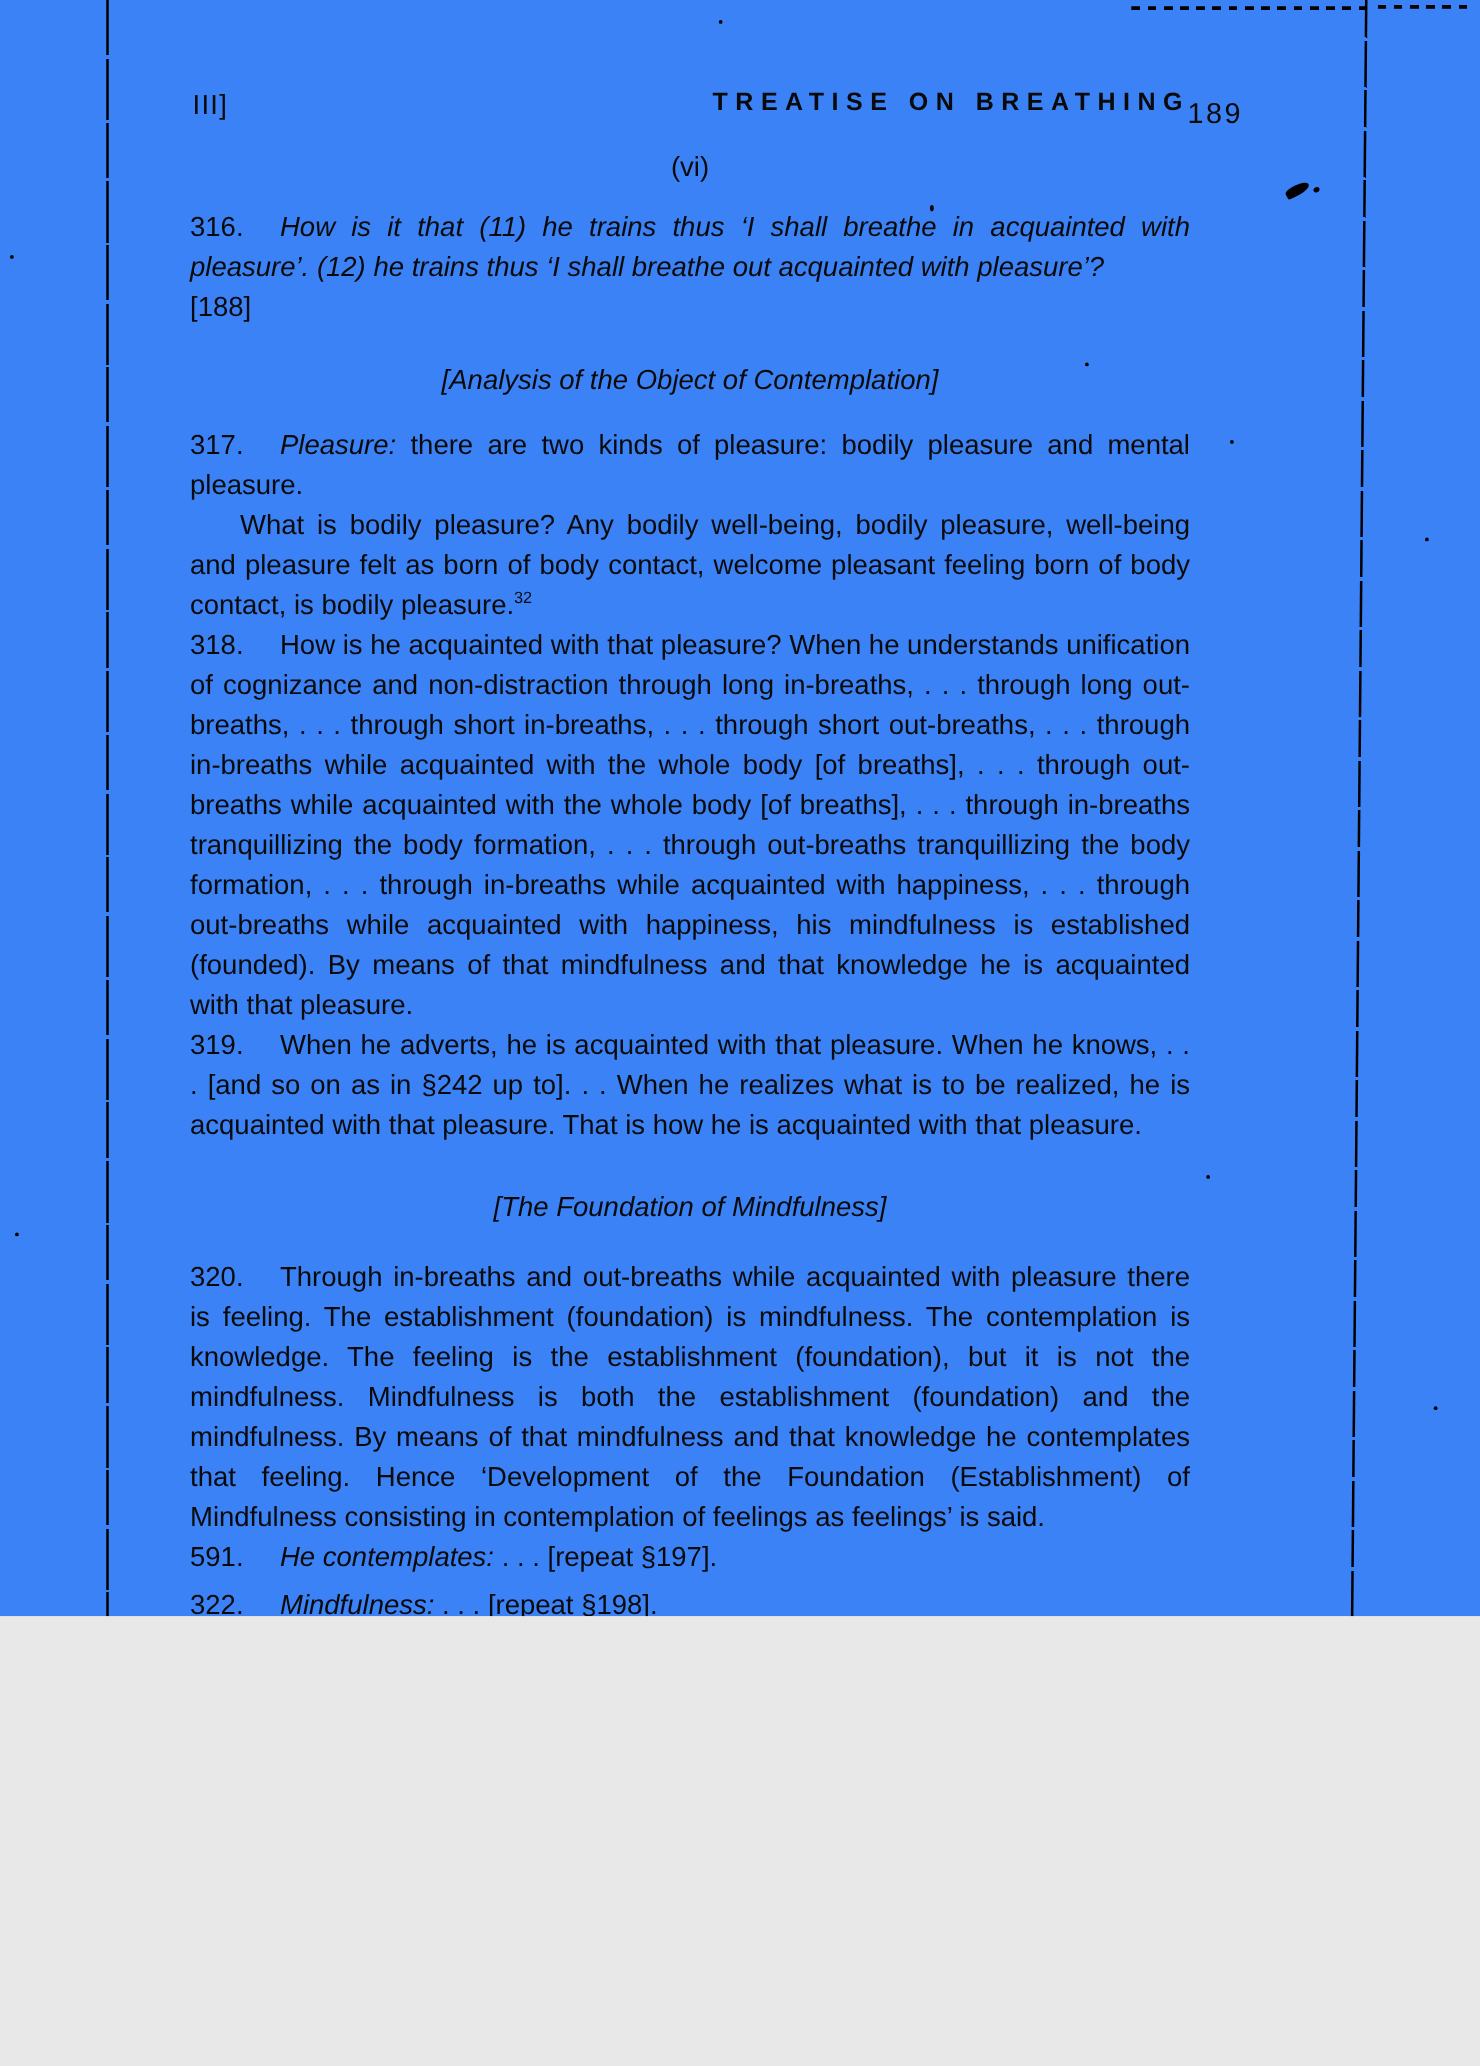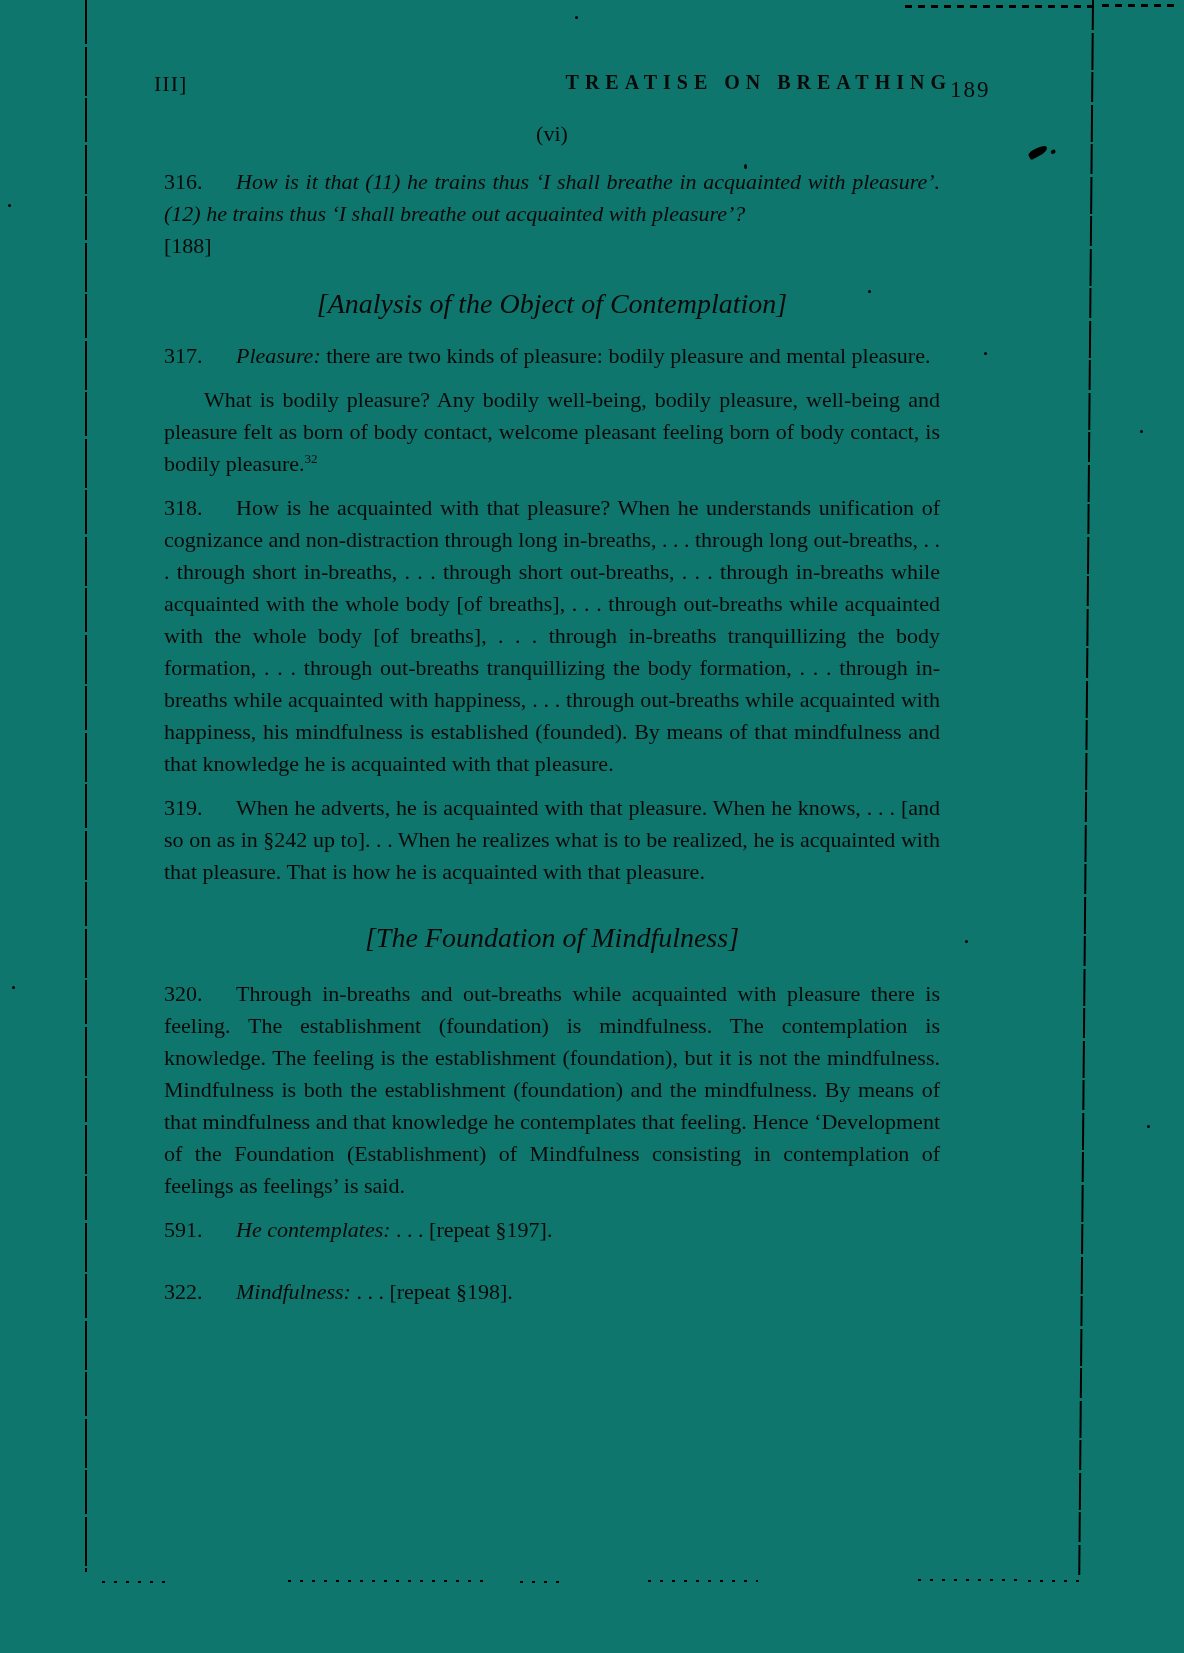--- a/index.html
+++ b/index.html
@@ -1,20 +1,20 @@
 <!DOCTYPE html>
 <html><head>
 <meta charset="utf-8">
 <style>
   html,body{margin:0;padding:0;background:#e8e8e8;}
   .page{
     position:relative;
-    width:1184px;height:1653px;
-    background:#0f766e;
-    font-family:Liberation Serif, serif;
+    width:1184px;height:1293px;
+    background:#3b82f6;
+    font-family:Liberation Sans, sans-serif;
     color:#0a0a0a;
     overflow:hidden;
   }
   
   .vline-left{
     position:absolute;left:85px;top:0;width:2px;height:1572px;
     background:repeating-linear-gradient(180deg,#000 0 44px,transparent 44px 47px,#000 47px 96px,transparent 96px 98px);
   }
   .vline-right{
     position:absolute;left:1092px;top:0;width:2px;height:1575px;
@@ -41,24 +41,24 @@
     position:relative;height:38px;margin-bottom:16px;
   }
   .folio-marker{position:absolute;left:2px;top:4px;font-size:22px;letter-spacing:1px;}
   .running-title{
     position:absolute;left:0;right:0;top:2px;text-align:right;
     font-size:20px;letter-spacing:6px;font-weight:600;
   }
   .page-number{position:absolute;left:798px;top:10px;font-size:23px;letter-spacing:2px;}
   .section-label{text-align:center;font-size:22px;margin:6px 0 16px 0;}
   .subheading{
-    text-align:center;font-style:italic;font-size:28px;
+    text-align:center;font-style:italic;font-size:22px;
     margin:26px 0 20px 0;
   }
-  p{margin:12px;text-align:justify;}
+  p{margin:0;text-align:justify;}
   .para-num{display:inline-block;min-width:72px;}
   .lead-italic{font-style:italic;}
   .italic-para{font-style:italic;}
   .indent{ text-indent:40px;}
   .ref-line{display:block;font-style:normal;}
   sup{font-size:13px;line-height:0;vertical-align:super;}
   .gap-sm{height:6px;}
 </style>
 </head>
 <body>

